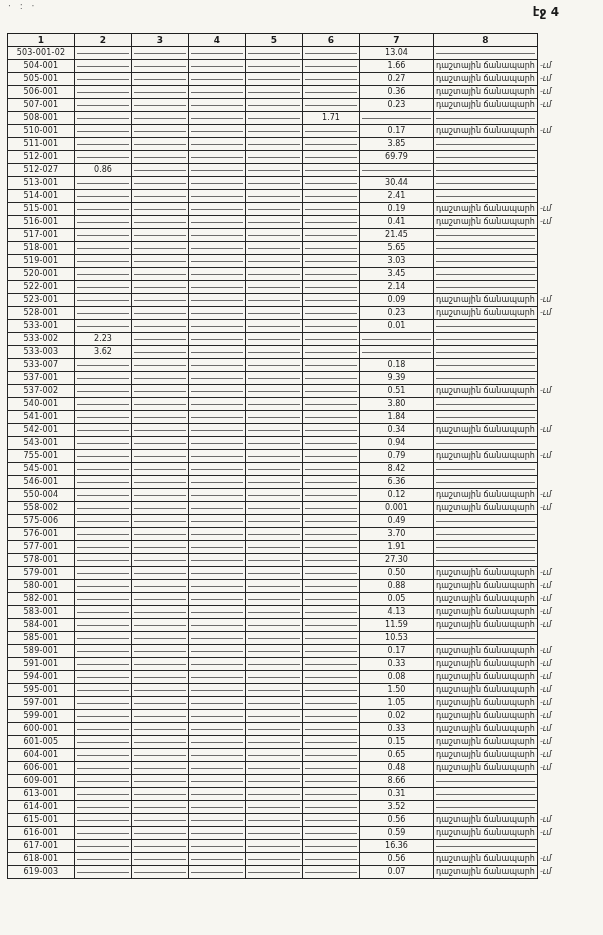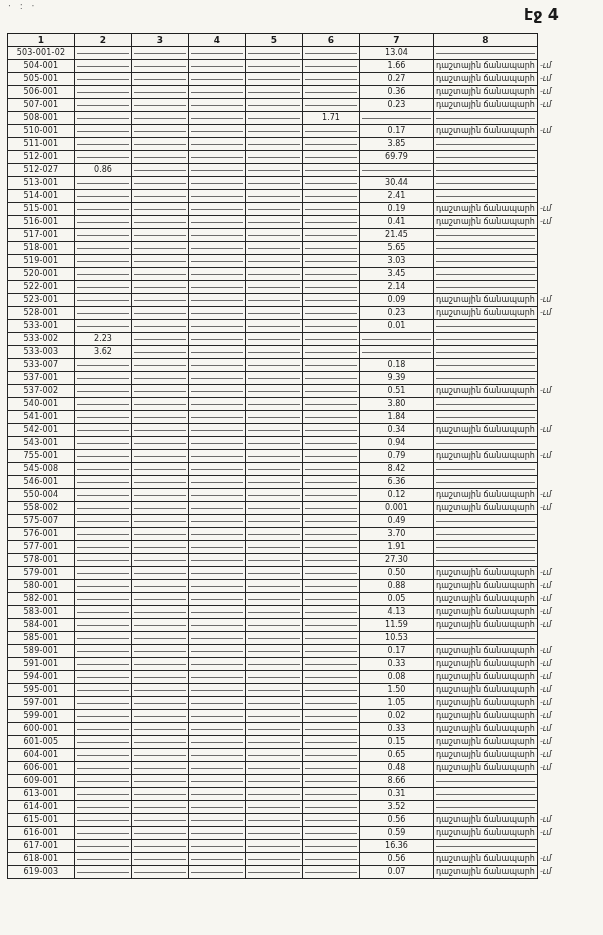--- a/index.html
+++ b/index.html
@@ -8,21 +8,21 @@
     width:603px;height:935px;background:#f7f6f1;position:relative;
     font-family:"DejaVu Sans","Liberation Sans",sans-serif;color:#1a1a1a;
     overflow:hidden;margin:0 auto;
     box-shadow:0 0 4px rgba(0,0,0,.3);
   }
   .corner-noise{
     position:absolute;top:1px;left:8px;font-size:9px;color:#666;
     letter-spacing:3px;user-select:none;
   }
   .page-label{
-    position:absolute;top:5px;right:44px;font-size:16px;font-weight:700;
+    position:absolute;top:5px;right:44px;font-size:12px;font-weight:700;
   }
   table.doc{
     border-collapse:collapse;position:absolute;top:33px;left:7px;
     table-layout:fixed;
   }
   table.doc th{
     border:1px solid #1f1f1f;font-size:9px;font-weight:700;height:13px;
     padding:0;text-align:center;background:#f5f4ef;
   }
   table.doc td{
@@ -419,21 +419,21 @@
           <td class="c2 empty"></td>
           <td class="c3 empty"></td>
           <td class="c4 empty"></td>
           <td class="c5 empty"></td>
           <td class="c6 empty"></td>
           <td class="c7">0.79</td>
           <td class="c8">դաշտային ճանապարհ</td>
           <td class="note-cell">-ւմ</td>
         </tr>
         <tr>
-          <td class="c1">545-008</td>
+          <td class="c1">545-001</td>
           <td class="c2 empty"></td>
           <td class="c3 empty"></td>
           <td class="c4 empty"></td>
           <td class="c5 empty"></td>
           <td class="c6 empty"></td>
           <td class="c7">8.42</td>
           <td class="c8 empty"></td>
           <td class="note-cell"></td>
         </tr>
         <tr>
@@ -463,21 +463,21 @@
           <td class="c2 empty"></td>
           <td class="c3 empty"></td>
           <td class="c4 empty"></td>
           <td class="c5 empty"></td>
           <td class="c6 empty"></td>
           <td class="c7">0.001</td>
           <td class="c8">դաշտային ճանապարհ</td>
           <td class="note-cell">-ւմ</td>
         </tr>
         <tr>
-          <td class="c1">575-007</td>
+          <td class="c1">575-006</td>
           <td class="c2 empty"></td>
           <td class="c3 empty"></td>
           <td class="c4 empty"></td>
           <td class="c5 empty"></td>
           <td class="c6 empty"></td>
           <td class="c7">0.49</td>
           <td class="c8 empty"></td>
           <td class="note-cell"></td>
         </tr>
         <tr>

